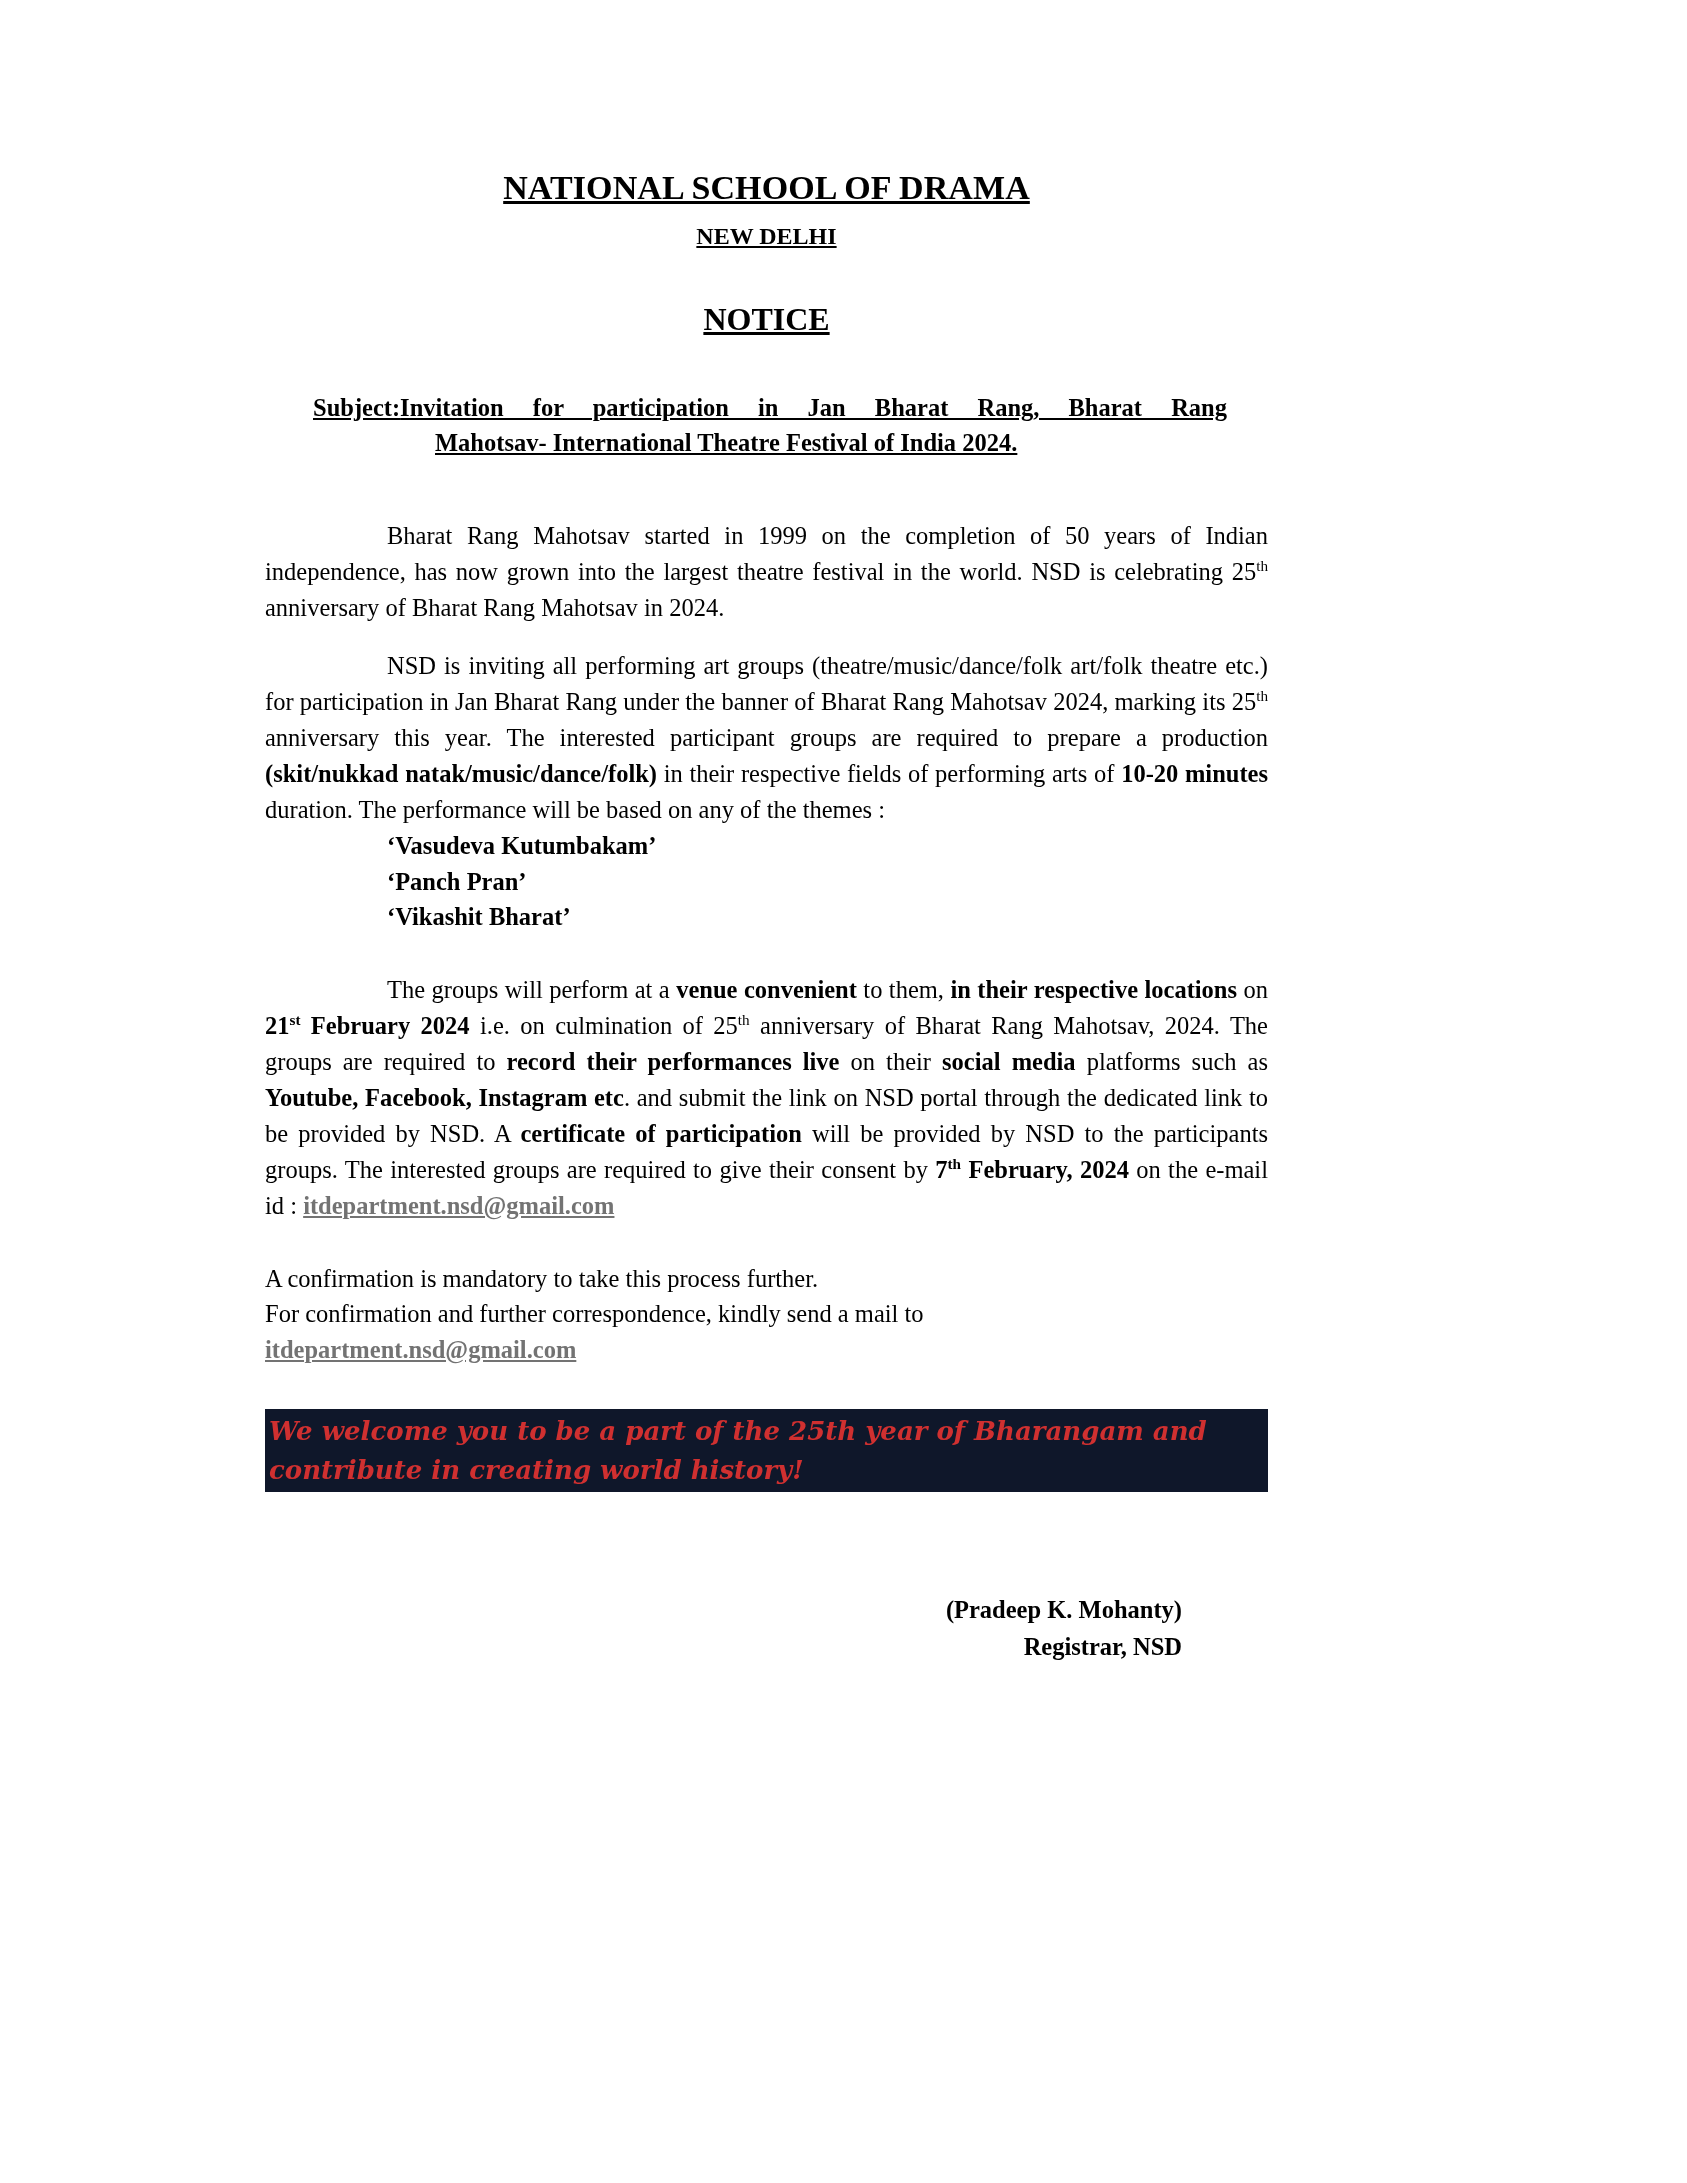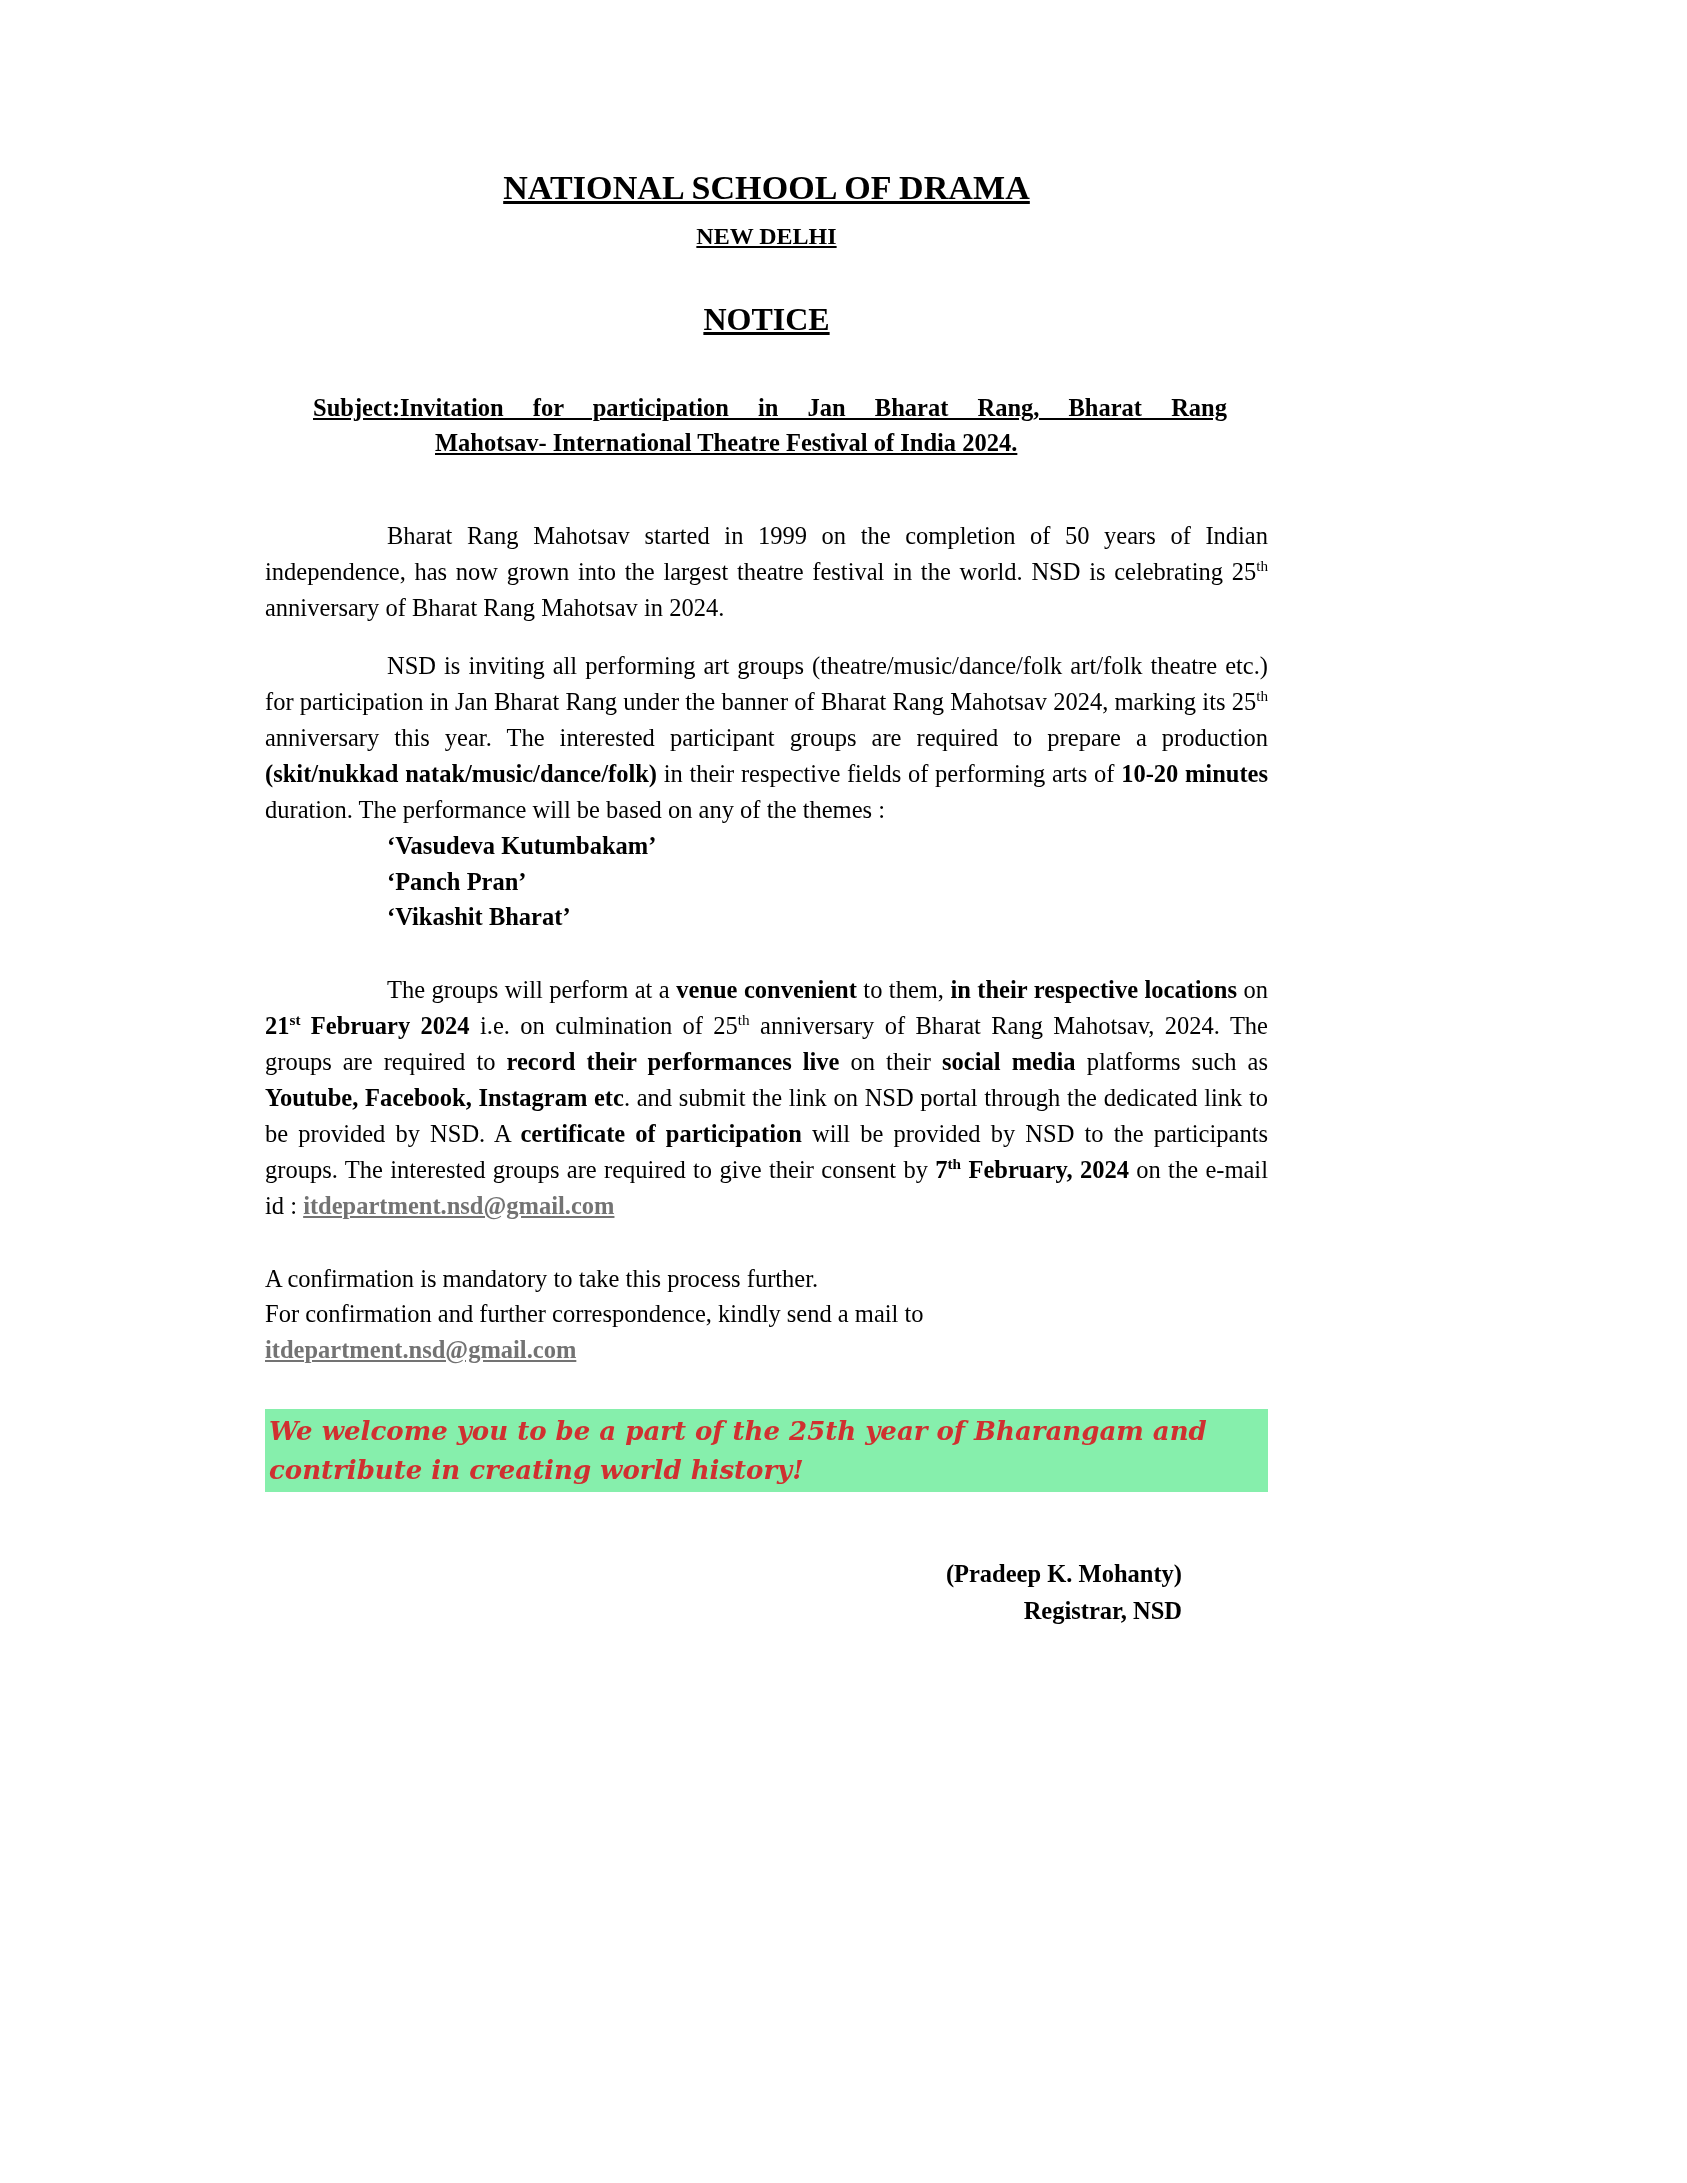--- a/index.html
+++ b/index.html
@@ -89,34 +89,34 @@
     margin: 0;
   }
   .mail-link {
     color: #737373;
     text-decoration: underline;
     font-weight: bold;
     margin-top: 32px;
   }
   .welcome {
     margin-top: 42px;
-    background: #86efac;
+    background: #0f172a;
     display: inline-block;
     color: #d03030;
     font-family: "DejaVu Serif", serif;
     font-style: italic;
     font-weight: bold;
     font-size: 26px;
     line-height: 1.5;
     padding: 2.6px 4px;
     max-width: 1211px;
     text-align: left;
   }
   .sign {
-    margin-top: 64px;
+    margin-top: 100px;
     text-align: right;
     font-size: 24.5px;
     font-weight: bold;
     line-height: 1.5;
     padding-right: 86px;
   }
   sup { font-size: 0.62em; vertical-align: super; line-height: 0; }
   b { font-weight: bold; }
 </style>
 </head>

